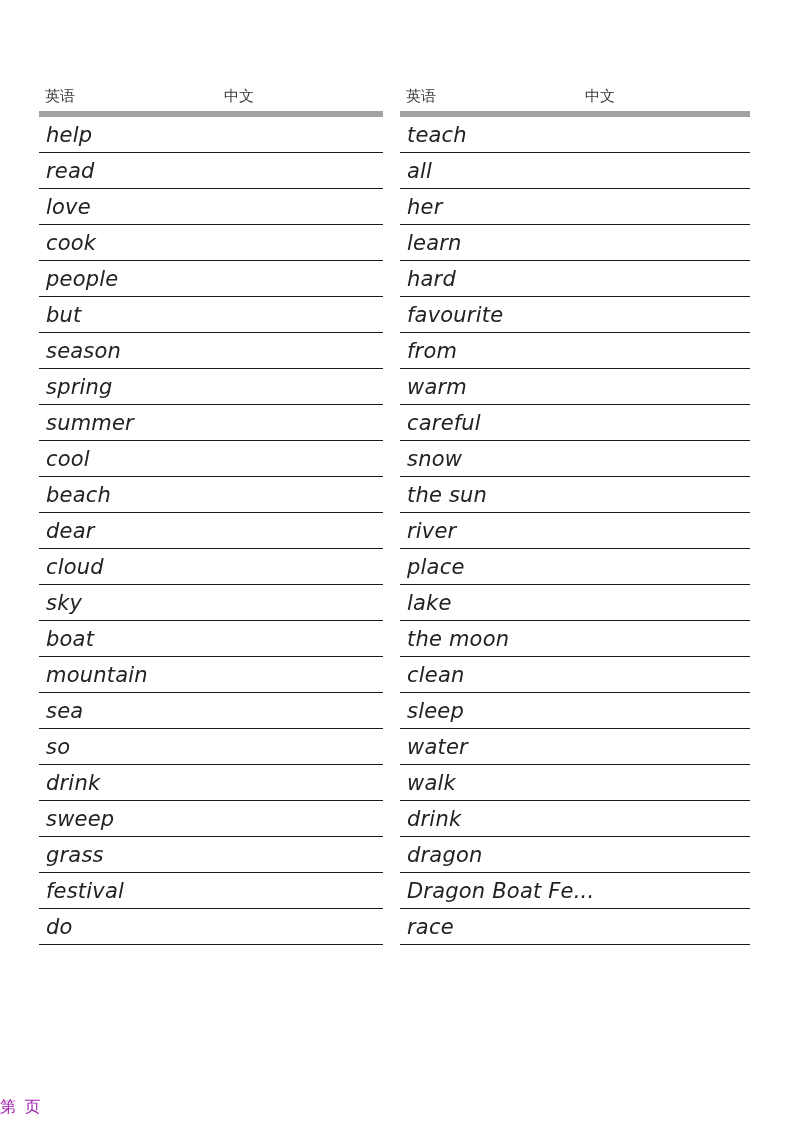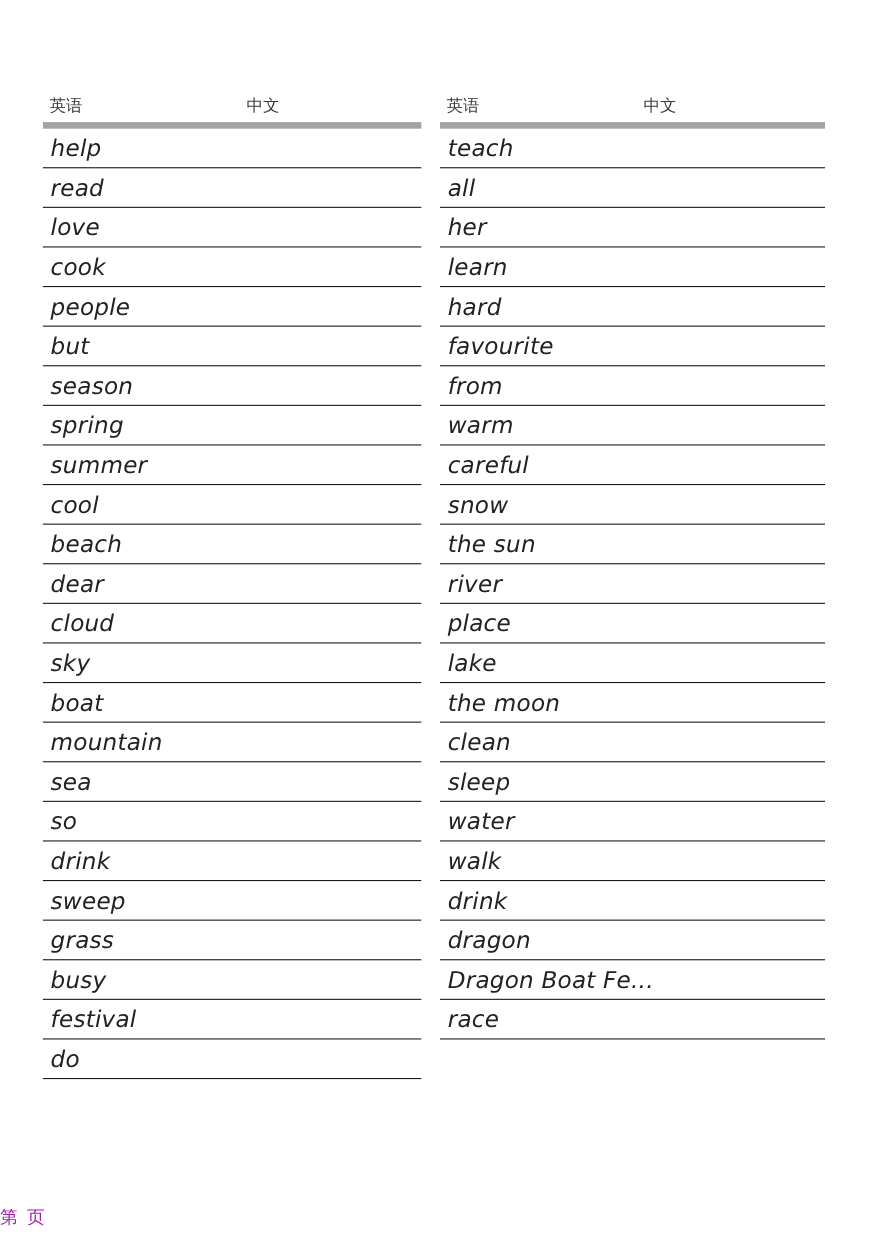--- a/index.html
+++ b/index.html
@@ -145,23 +145,20 @@
           <li class="word-row">
             <span class="word">drink</span>
           </li>
           <li class="word-row">
             <span class="word">sweep</span>
           </li>
           <li class="word-row">
             <span class="word">grass</span>
           </li>
           <li class="word-row">
-            <span class="word">busy</span>
-          </li>
-          <li class="word-row">
             <span class="word">festival</span>
           </li>
           <li class="word-row">
             <span class="word">do</span>
           </li>
         </ul>
     </section>
 
     <section class="col right">
       <header class="col-header">

